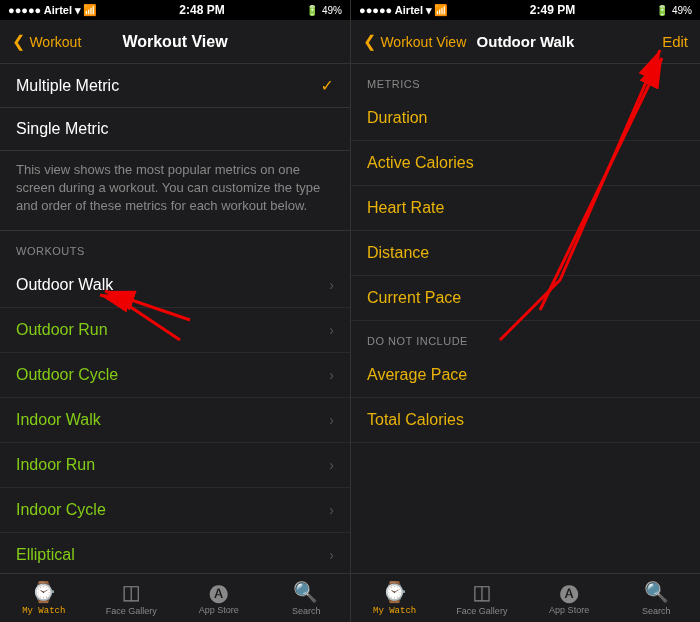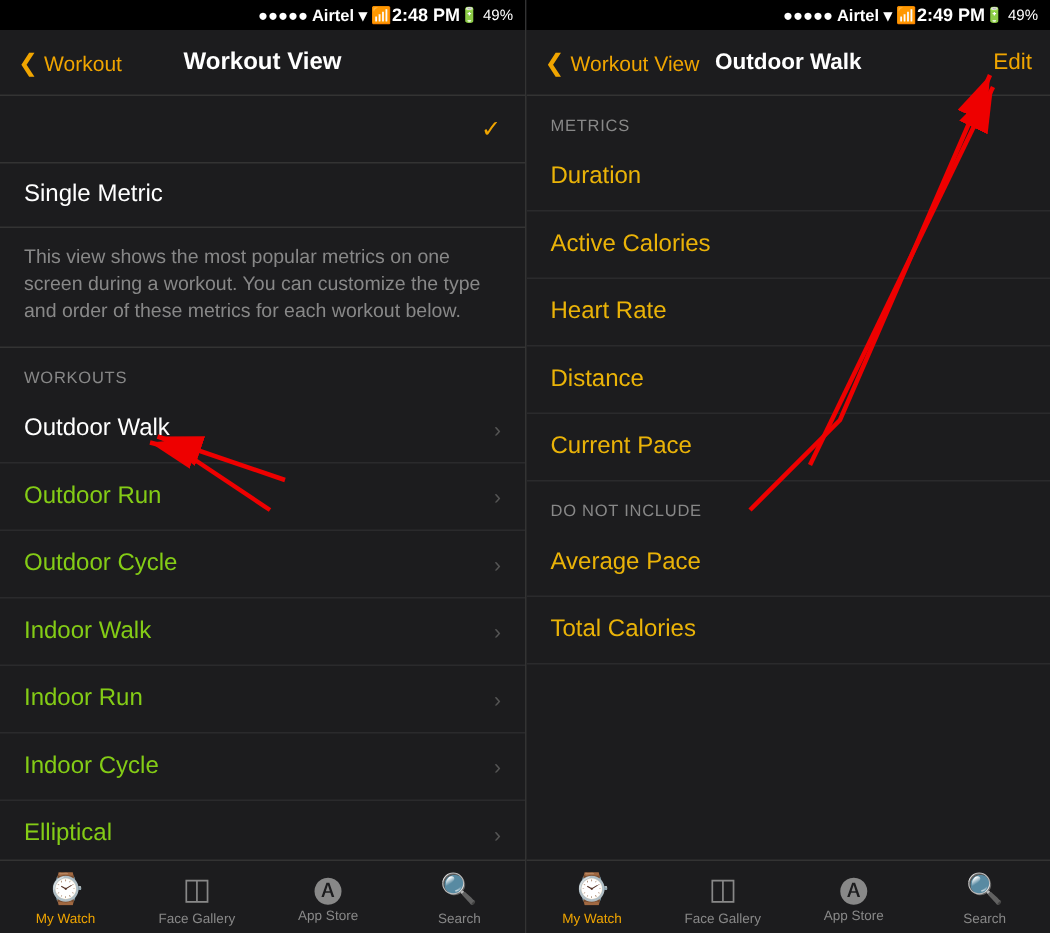--- a/index.html
+++ b/index.html
@@ -32,25 +32,26 @@
       border-left: 0.5px solid #333;
       position: relative;
     }
 
     
     .status-bar {
       height: 20px;
       background: #000;
       display: flex;
       align-items: center;
-      justify-content: flex-end;
+      justify-content: space-between;
       padding: 0 8px;
       font-size: 11px;
       color: #fff;
       flex-shrink: 0;
+      gap: 31px;
     }
     .status-bar .carrier { font-size: 11px; font-weight: 600; }
     .status-bar .time { font-size: 12px; font-weight: 600; }
     .status-bar .icons { display: flex; align-items: center; gap: 3px; font-size: 10px; }
 
     
     .nav-bar {
       height: 44px;
       background: #1c1c1e;
       display: flex;
@@ -190,20 +191,21 @@
     }
     .tab-icon.active {
       color: #f0a500;
     }
     .tab-label {
       font-size: 9px;
       color: #888;
     }
     .tab-label.active {
       color: #f0a500;
+      font-family: Liberation Mono, monospace;
     }
 
     
     .arrow-overlay {
       position: absolute;
       top: 0;
       left: 0;
       width: 100%;
       height: 100%;
       pointer-events: none;
@@ -235,20 +237,21 @@
       <div class="nav-back">
         <span class="chevron">❮</span>
         <span>Workout</span>
       </div>
       <span class="nav-title">Workout View</span>
     </div>
 
     <div class="content">
 
       <div class="view-option">
+        <span class="label">Multiple Metric</span>
         <span class="check">✓</span>
       </div>
 
       <div class="view-option">
         <span class="label">Single Metric</span>
       </div>
 
       <div class="description">This view shows the most popular metrics on one screen during a workout. You can customize the type and order of these metrics for each workout below.</div>
 
       <div class="section-label">WORKOUTS</div>

